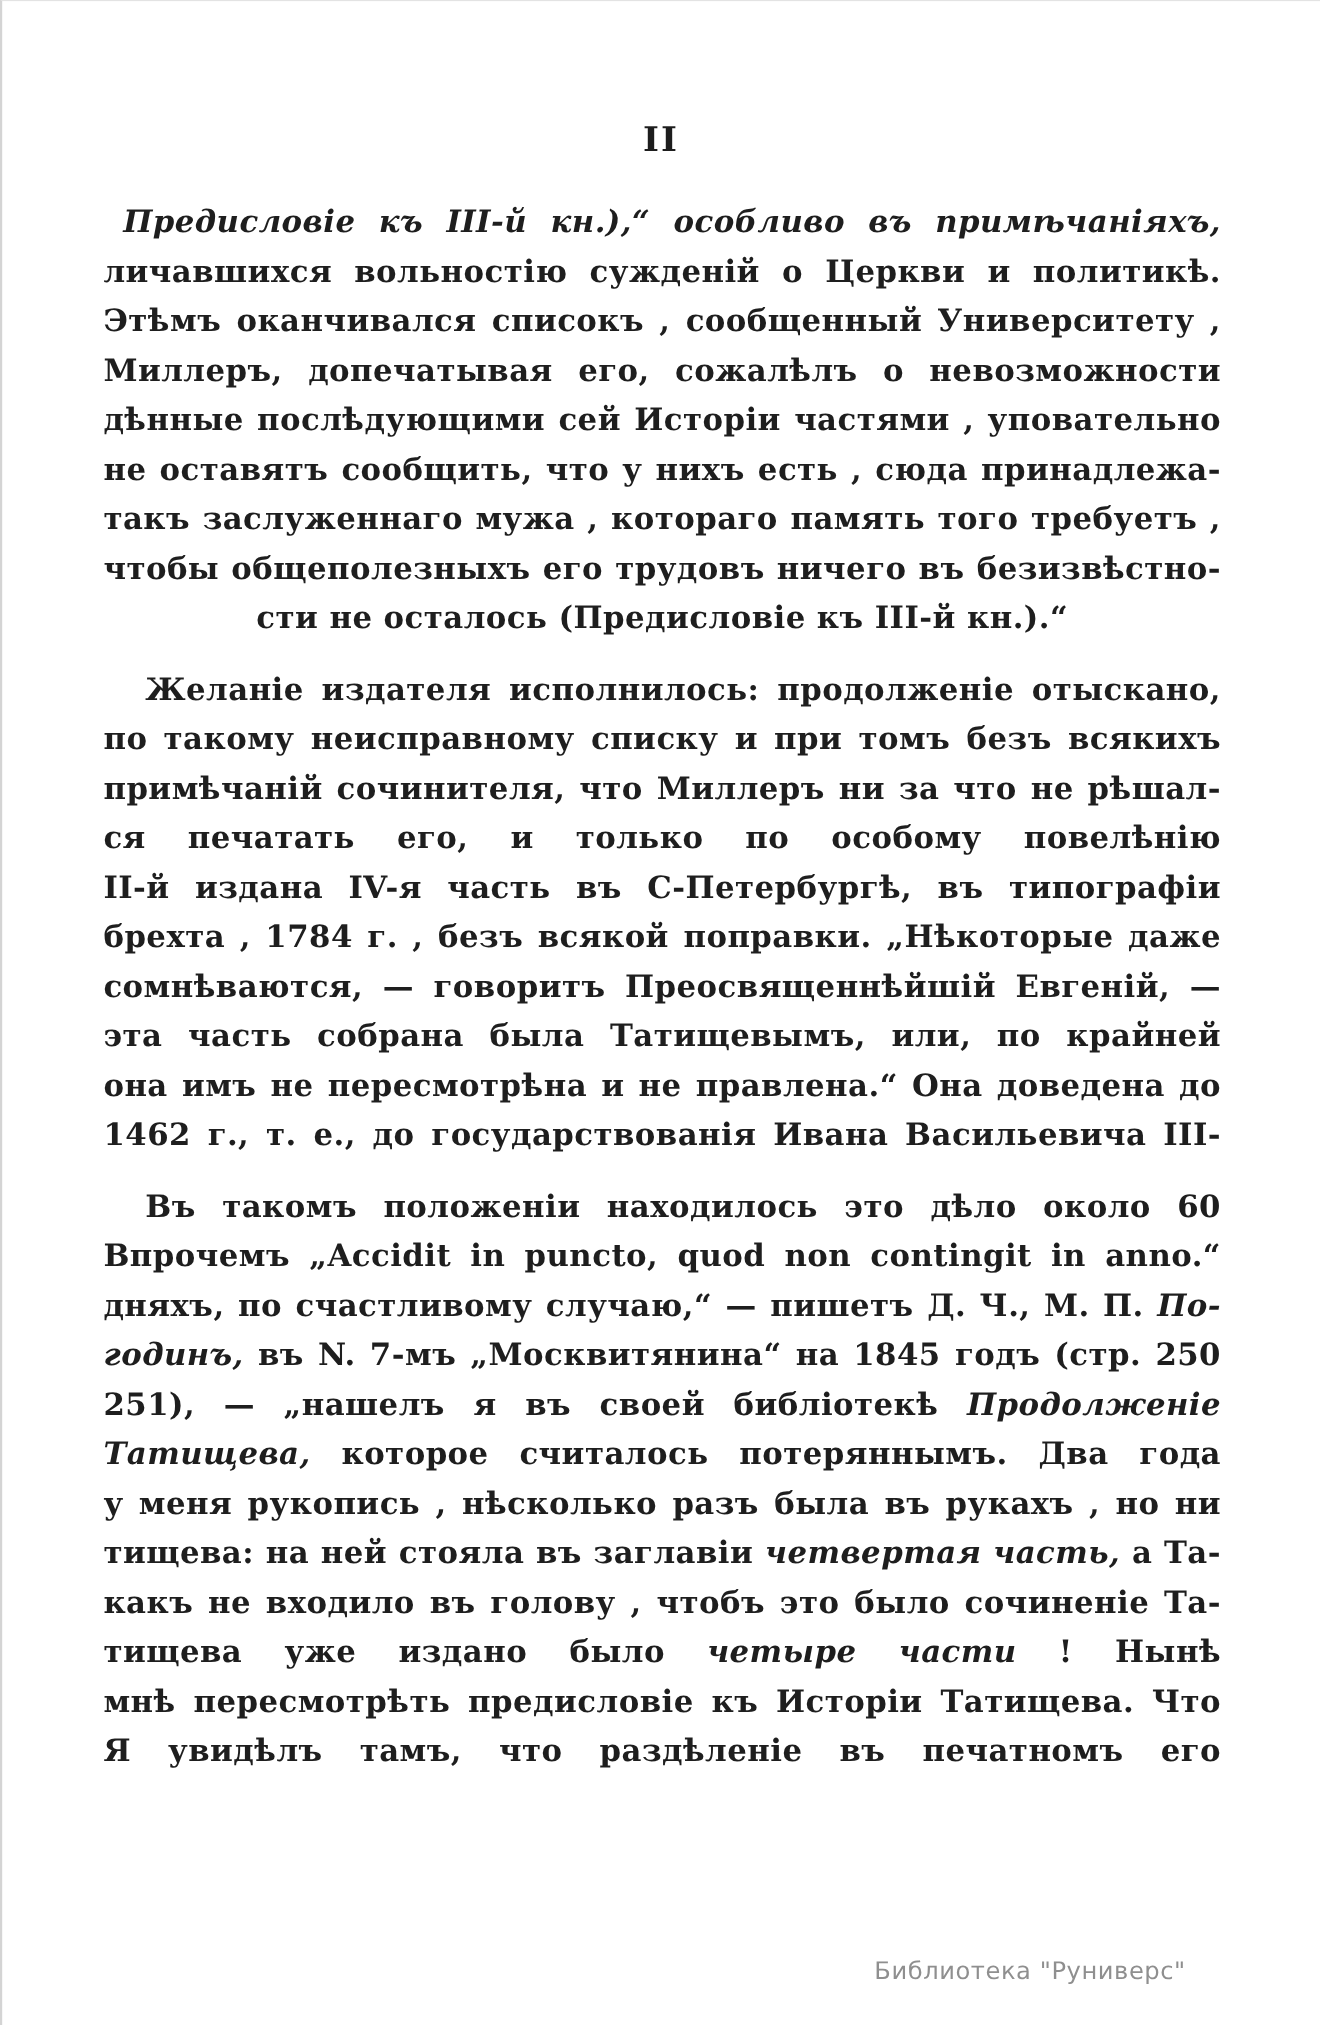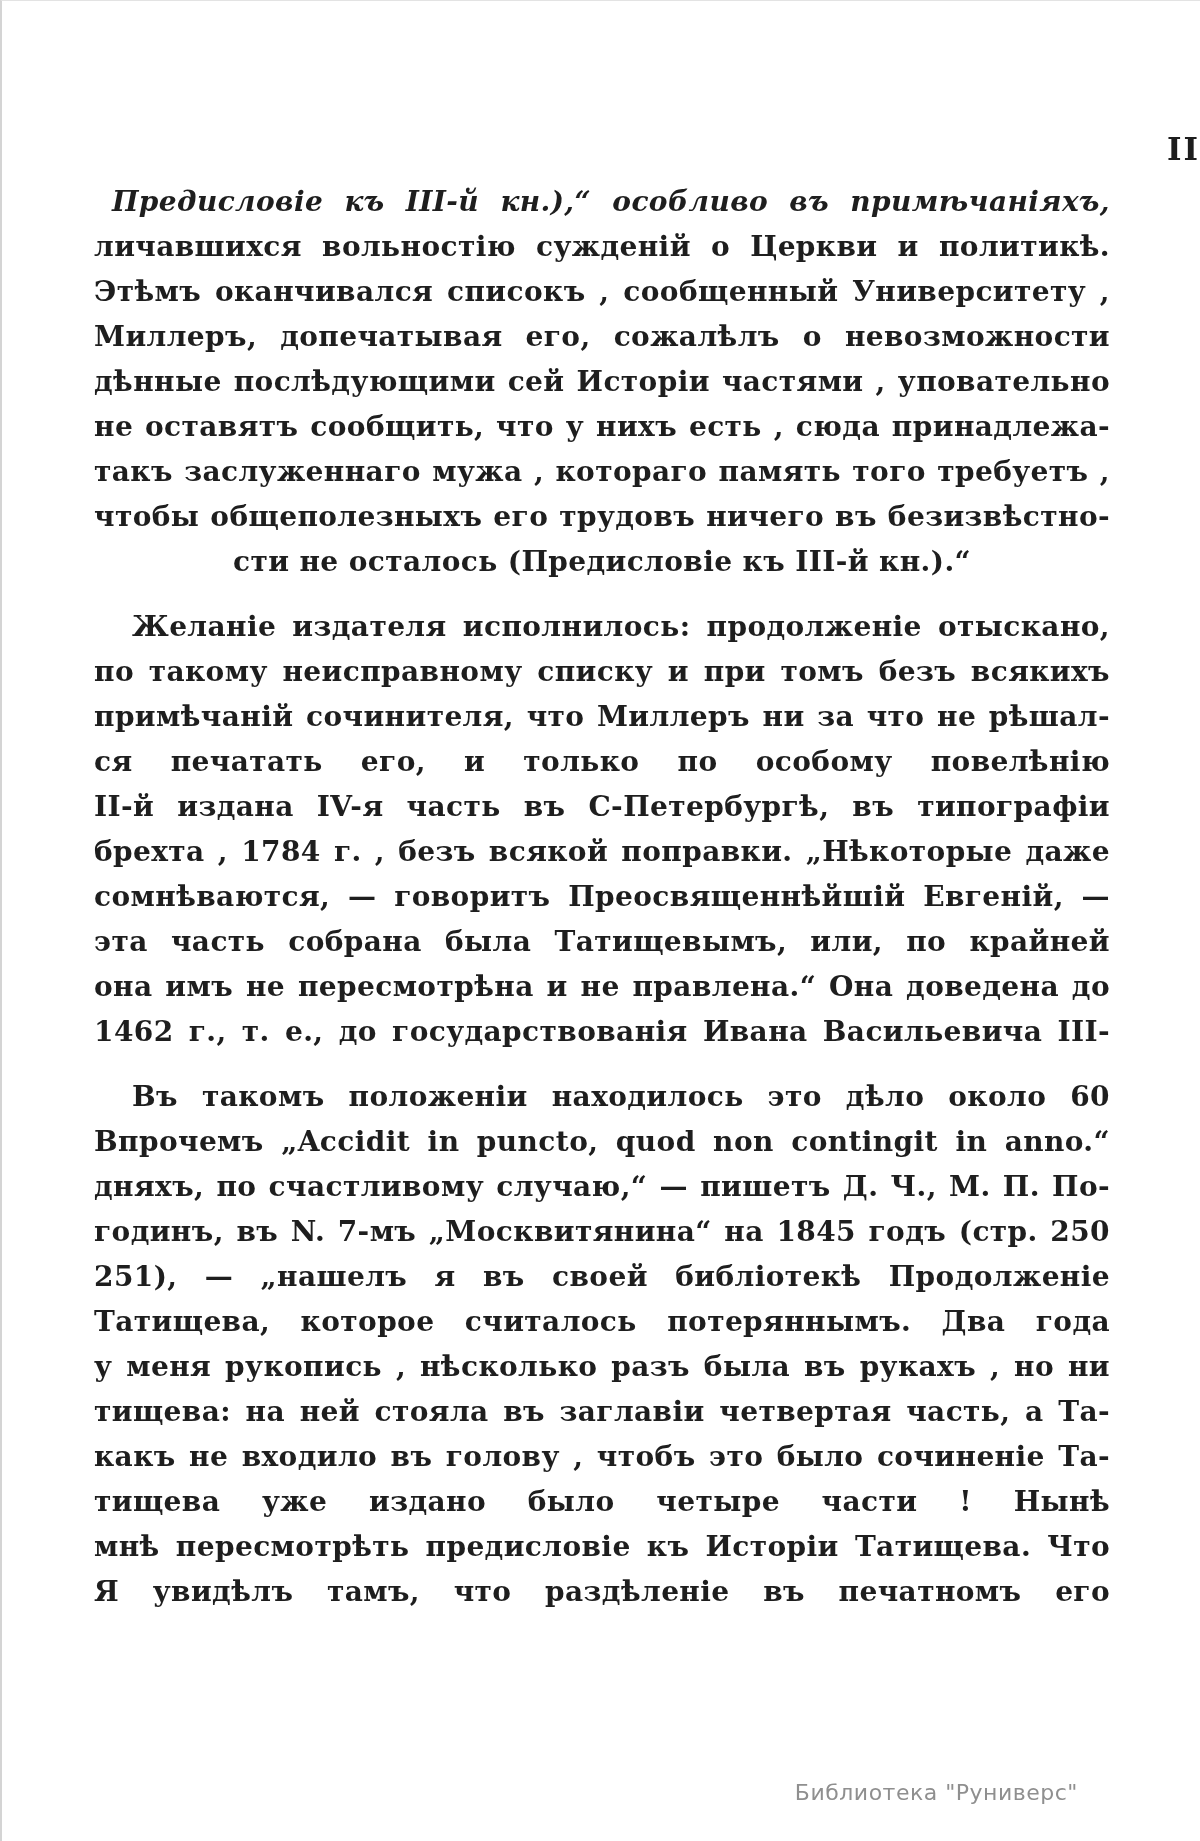--- a/index.html
+++ b/index.html
@@ -16,44 +16,43 @@
     box-sizing: border-box;
     border-left: 2px solid #d4d4d4;
     border-top: 1px solid #e3e3e3;
     overflow: hidden;
   }
   .page-number {
     position: absolute;
     top: 108px;
     left: 0;
     width: 100%;
-    text-align: right;
+    text-align: center;
     font-size: 31px;
     font-weight: bold;
     letter-spacing: 2px;
     color: #1d1d1d;
-    margin-top: 22px;
   }
   .text-block {
     position: absolute;
     left: 92px;
     top: 178px;
     width: 1016px;
     font-size: 28px;
     font-weight: bold;
     line-height: 45px;
     letter-spacing: 0.4px;
     color: #1e1e1e;
   }
   .paragraph + .paragraph { margin-top: 20px; }
   .line { height: 45px; overflow: hidden; white-space: nowrap; text-align: center; }
   .line.j { white-space: normal; text-align: justify; text-align-last: justify; }
   .p0 .line:first-child { text-indent: 18px; font-style: italic; }
   .p1 .line:first-child, .p2 .line:first-child { text-indent: 38px; }
-  .it { }
+  .it { font-style: italic; }
   .watermark {
     position: absolute;
     top: 1779px;
     right: 122px;
     font-family: "DejaVu Sans", sans-serif;
     font-size: 22px;
     font-weight: normal;
     color: #8f8f8f;
     letter-spacing: 0.5px;
   }

